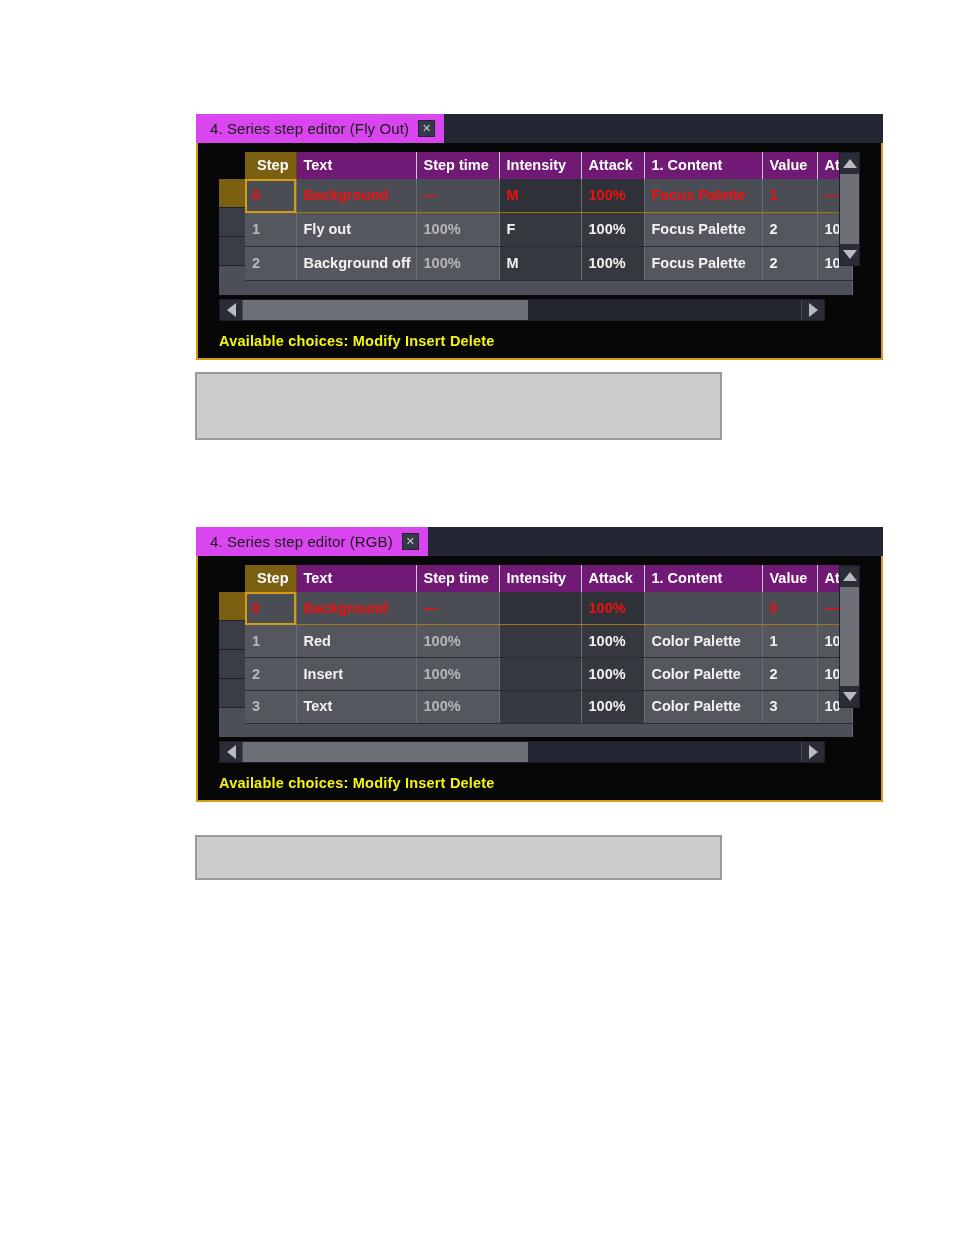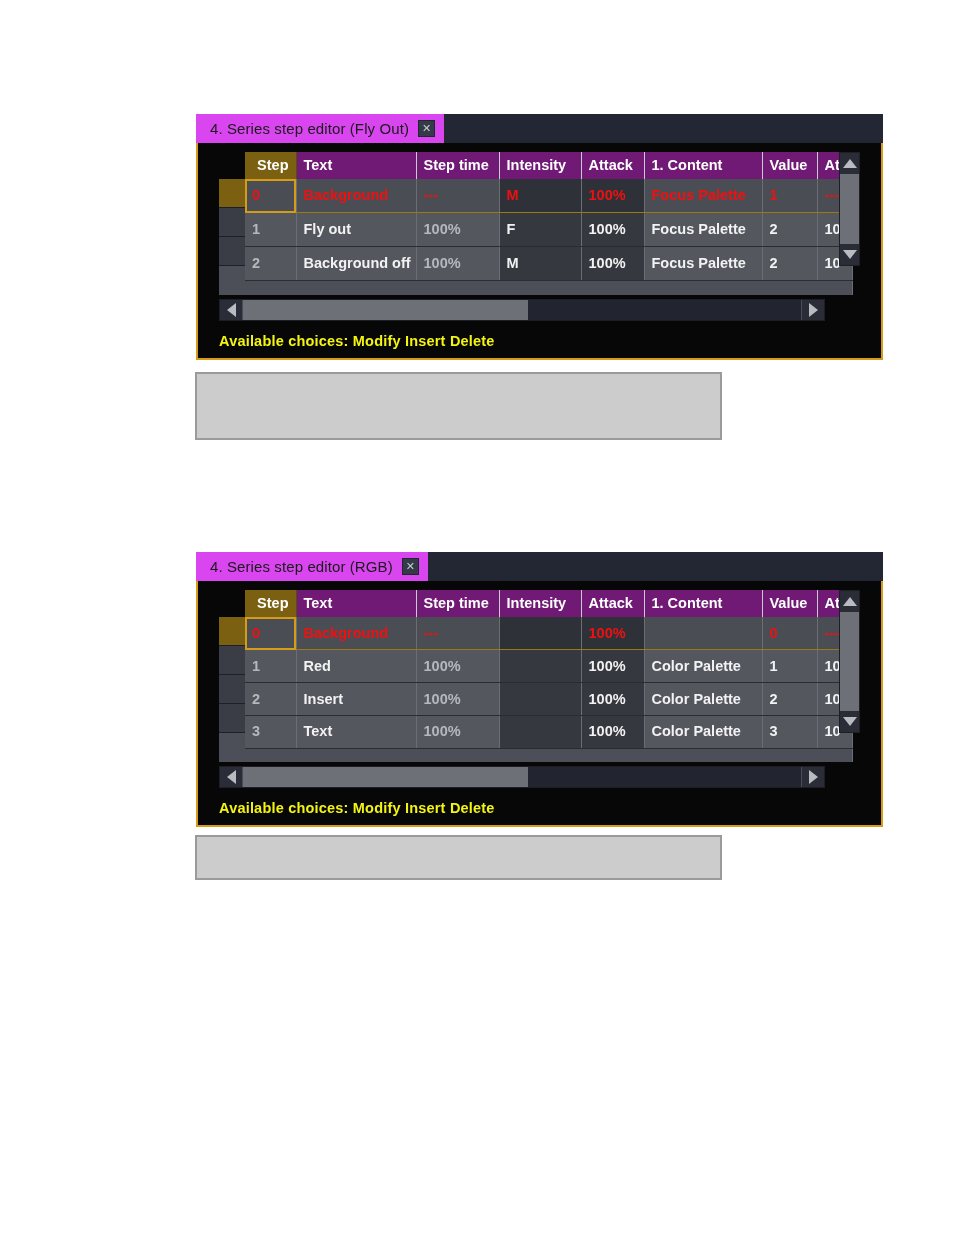--- a/index.html
+++ b/index.html
@@ -323,21 +323,21 @@
         <div class="hs-thumb" style="width: 51%;"></div>
       </div>
       <div class="hs-arrow right">
           <span class="tri tri-right"></span>
         </div>
     </div>
     <div class="hint">Available choices: Modify Insert Delete</div>
   </div>
 </div>
 
-<div class="win" id="win1" style="top:552px;border-radius:11px;">
+<div class="win" id="win1" style="top:527px;border-radius:11px;">
   <div class="win-titlebar">
     <div class="win-tab">
       <span class="win-tab-title">4. Series step editor (RGB)</span>
       <span class="win-close">✕</span>
     </div>
   </div>
   <div class="win-body">
     <div class="grid-wrap">
       <div class="grid">
         <div class="gutter">

